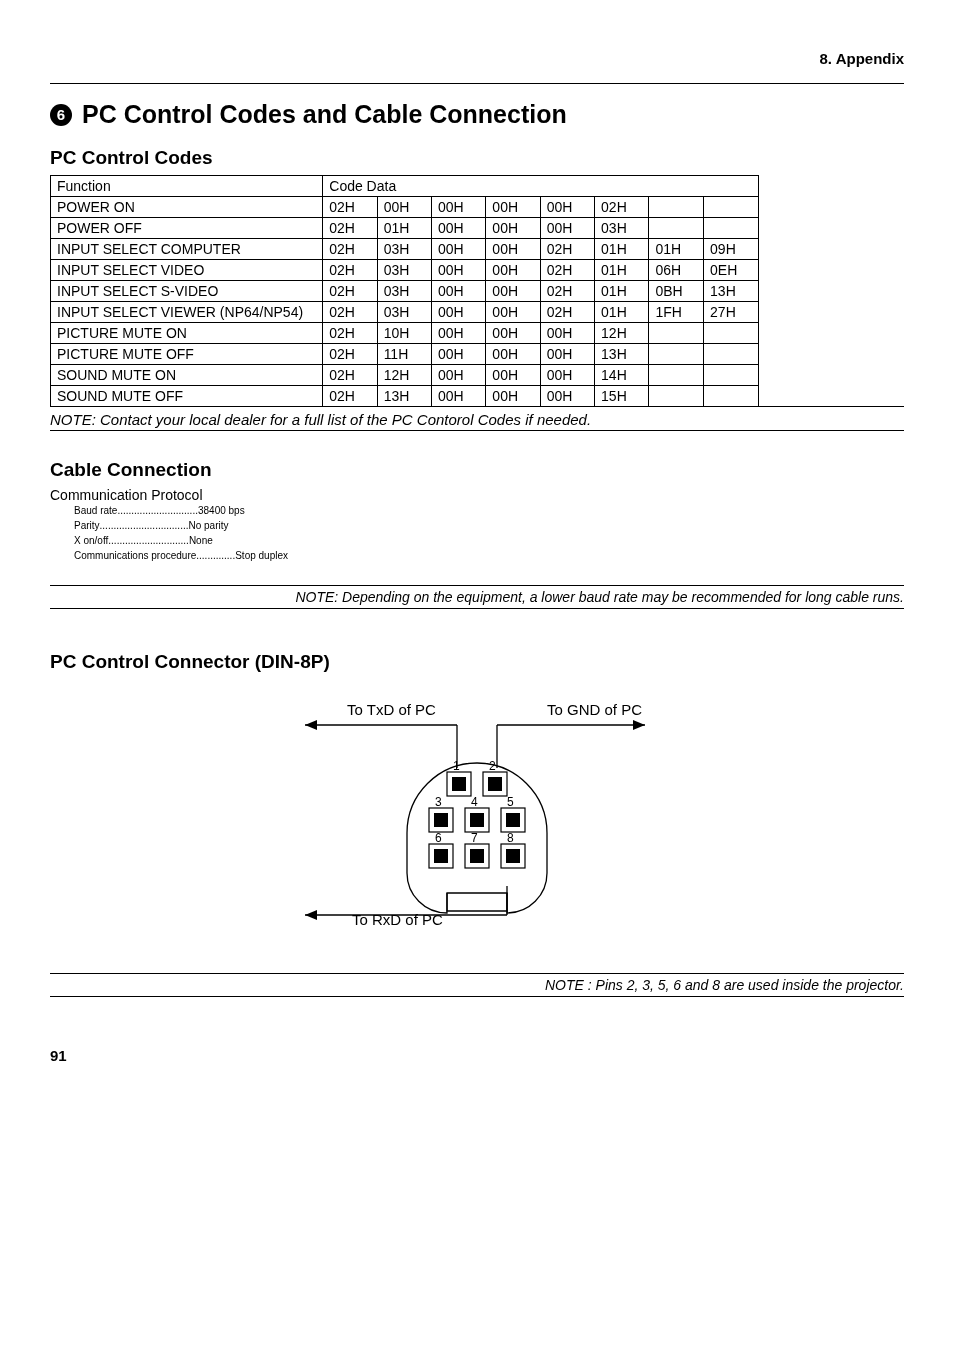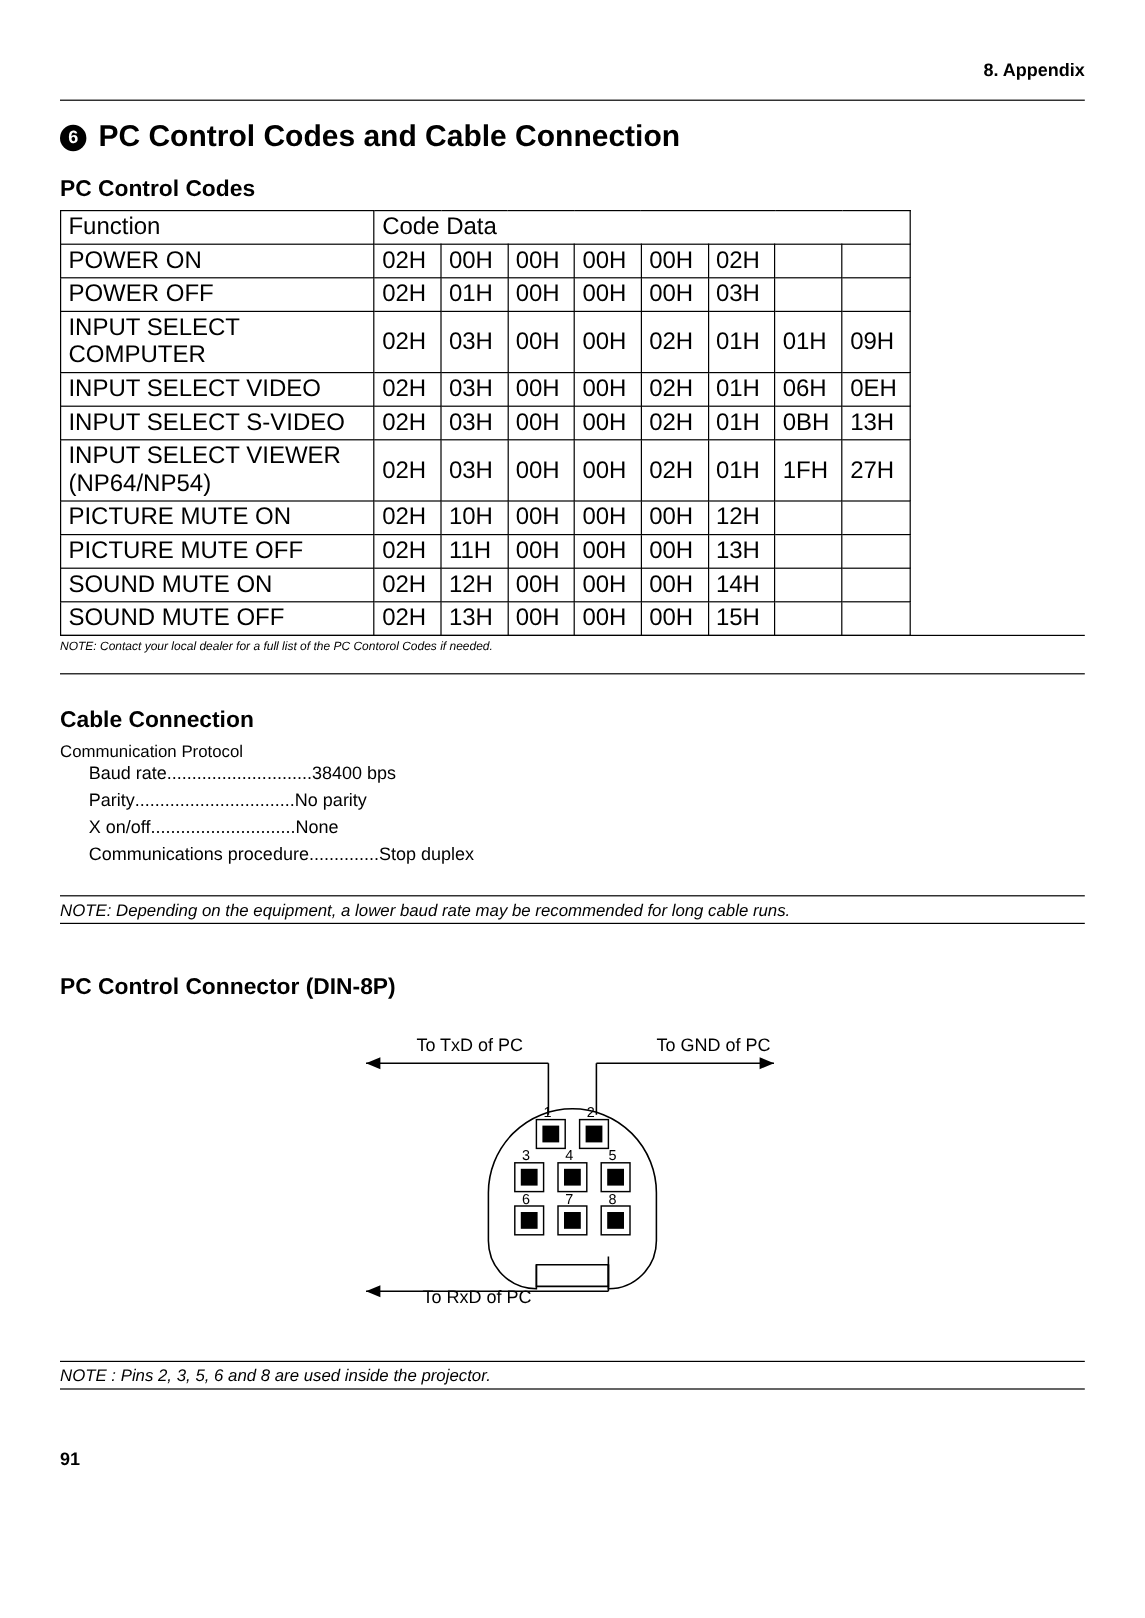--- a/index.html
+++ b/index.html
@@ -40,61 +40,62 @@
       flex-shrink: 0;
     }
     h2 {
       font-size: 19px;
       font-weight: bold;
       margin: 18px 0 6px 0;
     }
     table {
       border-collapse: collapse;
       width: 83%;
-      font-size: 20px;
+      font-size: 14px;
     }
     th, td {
       border: 1px solid #000;
       padding: 2px 6px;
       text-align: left;
       font-weight: normal;
     }
     .func-col {
       width: 300px;
     }
     .code-col {
       width: 45px;
     }
     .note {
       font-style: italic;
-      font-size: 10px;
+      font-size: 15px;
       margin-top: 4px;
-      padding-bottom: 17px;
+      padding-bottom: 3px;
     }
     .note-boxed {
       font-style: italic;
       font-size: 14px;
       border-top: 1px solid #000;
       border-bottom: 1px solid #000;
       padding: 3px 0 3px 0;
       margin-top: 8px;
+      text-align: right;
     }
     .table-bottom-line {
       border-bottom: 1px solid #000;
       width: 100%;
       margin-top: -1px;
     }
     .protocol {
       font-size: 14px;
       margin-top: 4px;
     }
     .protocol-row {
       display: flex;
       margin-left: 24px;
-      font-size: 15px;
+      font-size: 10px;
       line-height: 1.5;
     }
     .protocol-label {
       position: relative;
       white-space: nowrap;
     }
     .protocol-dots {
       flex: 0 0 auto;
       overflow: hidden;
       white-space: nowrap;

